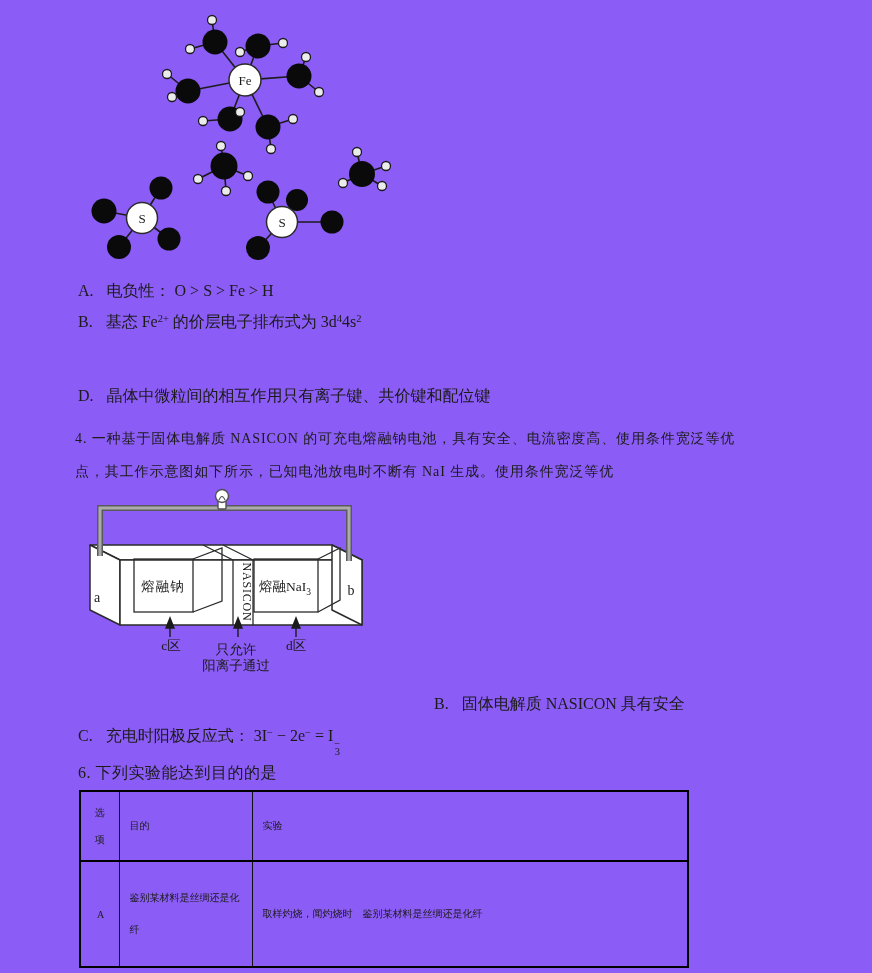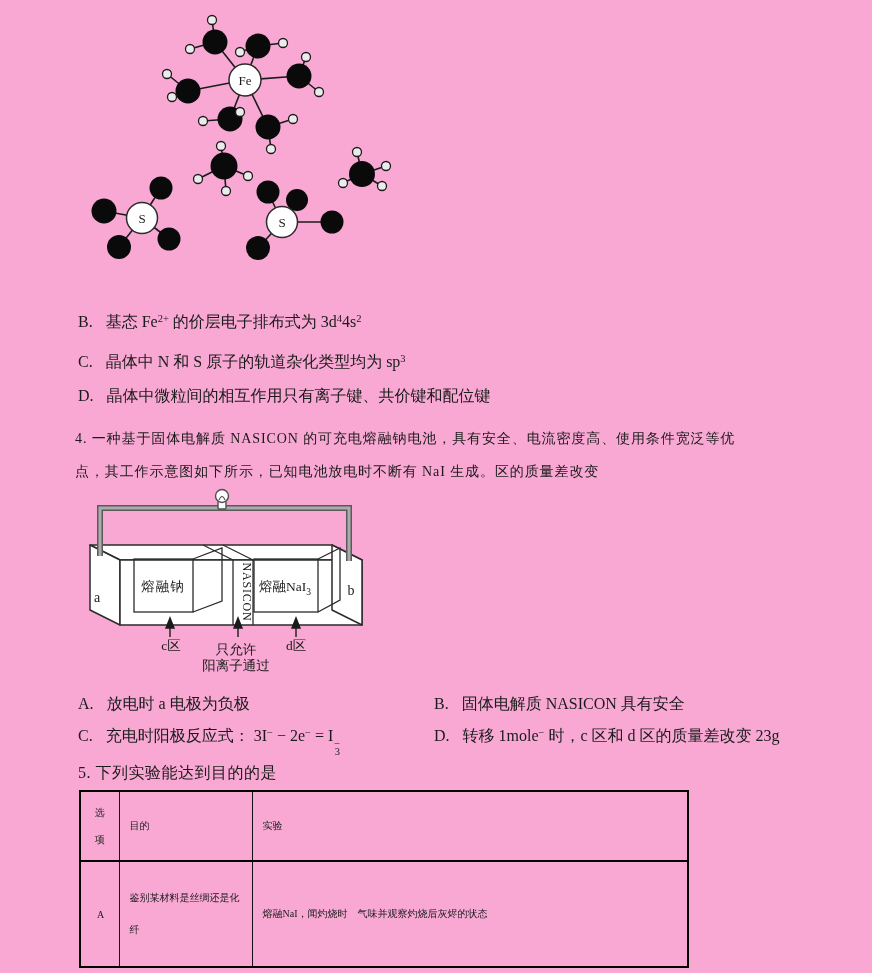--- a/index.html
+++ b/index.html
@@ -1,16 +1,16 @@
 <!DOCTYPE html>
 <html><head>
 <meta charset="utf-8">
 <style>
   html,body{margin:0;padding:0;background:#fff;}
-  .page{position:relative;width:872px;height:973px;background:#f9a8d4;
+  .page{position:relative;width:872px;height:973px;background:#8b5cf6;
         font-family:"Liberation Serif","DejaVu Serif",serif;color:#1b1b1b;overflow:hidden;}
   .abs{position:absolute;}
   .opt{font-size:16px;white-space:nowrap;}
   .opt .lbl{margin-right:13px;}
   sup{font-size:10.5px;vertical-align:5px;}
   .stk{display:inline-flex;flex-direction:column;align-items:center;line-height:0.8;
        font-size:10.5px;vertical-align:-6px;margin-left:1px;}
   .stem{font-size:14px;letter-spacing:0.9px;line-height:33px;white-space:nowrap;}
   .q5h{font-size:16px;letter-spacing:0.5px;white-space:nowrap;}
   table.exp{border-collapse:collapse;table-layout:fixed;font-size:10px;border:2.2px solid #000;}
@@ -102,33 +102,33 @@
       <circle cx="386" cy="166" r="4.5" fill="#ebebeb" stroke="#1b1b1b" stroke-width="1.3"></circle>
       <circle cx="382" cy="186" r="4.5" fill="#ebebeb" stroke="#1b1b1b" stroke-width="1.3"></circle>
       <circle cx="245" cy="80" r="16" fill="#ffffff" stroke="#2b2b2b" stroke-width="1.5"></circle>
       <text x="245" y="84.5" text-anchor="middle" font-size="13">Fe</text>
       <circle cx="142" cy="218" r="15.5" fill="#ffffff" stroke="#2b2b2b" stroke-width="1.5"></circle>
       <text x="142" y="222.5" text-anchor="middle" font-size="13">S</text>
       <circle cx="282" cy="222" r="15.5" fill="#ffffff" stroke="#2b2b2b" stroke-width="1.5"></circle>
       <text x="282" y="226.5" text-anchor="middle" font-size="13">S</text>
     </svg>
 
+  <div class="abs opt" style="left:78px;top:281px">
+    <span class="lbl">A.</span><span>电负性：  O &gt; S &gt; Fe &gt; H</span>
+  </div>
   <div class="abs opt" style="left:78px;top:312px">
     <span class="lbl">B.</span><span>基态 Fe<sup>2+</sup> 的价层电子排布式为 3d<sup>4</sup>4s<sup>2</sup></span>
   </div>
-  <div class="abs opt" style="left:78px;top:352px">
-    <span class="lbl">C.</span><span>晶体中 N 和 S 原子的轨道杂化类型均为 sp<sup>3</sup></span>
-  </div>
   <div class="abs opt" style="left:78px;top:386px">
     <span class="lbl">D.</span><span>晶体中微粒间的相互作用只有离子键、共价键和配位键</span>
   </div>
 
   <div class="abs stem" style="left:75px;top:422px">
     <div>4. 一种基于固体电解质 NASICON 的可充电熔融钠电池，具有安全、电流密度高、使用条件宽泛等优</div>
-    <div>点，其工作示意图如下所示，已知电池放电时不断有 NaI 生成。区的质量差改变</div>
+    <div>点，其工作示意图如下所示，已知电池放电时不断有 NaI 生成。使用条件宽泛等优</div>
   </div>
 
   <svg class="abs" style="left:70px;top:480px" width="310" height="205" viewBox="70 480 310 205">
 
     <g stroke="#2b2b2b" stroke-width="1.5" fill="#ffffff" stroke-linejoin="round">
       <polygon points="90,545 332,545 362,560 120,560"></polygon>
       <polygon points="90,545 120,560 120,625 90,610"></polygon>
       <rect x="120" y="560" width="242" height="65"></rect>
       <polygon points="332,545 362,560 362,625 332,610"></polygon>
     </g>
@@ -168,51 +168,45 @@
       <polygon points="238,618 234,628 242,628"></polygon>
       <line x1="296" y1="627" x2="296" y2="637"></line>
       <polygon points="296,618 292,628 300,628"></polygon>
     </g>
     <text x="171" y="650" font-size="13.5" text-anchor="middle">c区</text>
     <text x="296" y="650" font-size="13.5" text-anchor="middle">d区</text>
     <text x="236" y="654" font-size="13.5" text-anchor="middle">只允许</text>
     <text x="236" y="670" font-size="13.5" text-anchor="middle">阳离子通过</text>
   </svg>
 
-  <div class="abs opt" style="left:78px;top:694px">
-    <span class="lbl">A.</span><span>放电时 a 电极为负极</span>
-  </div>
   <div class="abs opt" style="left:434px;top:694px">
     <span class="lbl">B.</span><span>固体电解质 NASICON 具有安全</span>
   </div>
   <div class="abs opt" style="left:78px;top:726px">
     <span class="lbl">C.</span><span>充电时阳极反应式：  3I<sup>−</sup> − 2e<sup>−</sup> = I<span class="stk">
           <span>−</span>
           <span>3</span>
         </span></span>
   </div>
-  <div class="abs opt" style="left:434px;top:726px">
-    <span class="lbl">D.</span><span>转移 1mole<sup>−</sup> 时，c 区和 d 区的质量差改变 23g</span>
-  </div>
-
-  <div class="abs q5h" style="left:78px;top:763px">5. 下列实验能达到目的的是</div>
+
+  <div class="abs q5h" style="left:78px;top:763px">6. 下列实验能达到目的的是</div>
 
   <table class="exp abs" style="left:79px;top:790px;width:608px">
     <colgroup>
         <col style="width:39px">
         <col style="width:133px">
         <col style="width:436px">
       </colgroup>
     <tbody>
         <tr class="hr">
       <th class="c1h">选项</th>
       <th class="pl">目的</th>
       <th class="pl">实验</th>
     </tr>
     <tr class="r1">
       <td class="cc">A</td>
       <td class="purpose">鉴别某材料是丝绸还是化纤</td>
-      <td class="pl">熔融NaI，闻灼烧时　气味并观察灼烧后灰烬的状态</td>
+      <td class="pl">取样灼烧，闻灼烧时　鉴别某材料是丝绸还是化纤</td>
     </tr>
   </tbody>
     </table>
 
 </div>
 
 </body></html>

